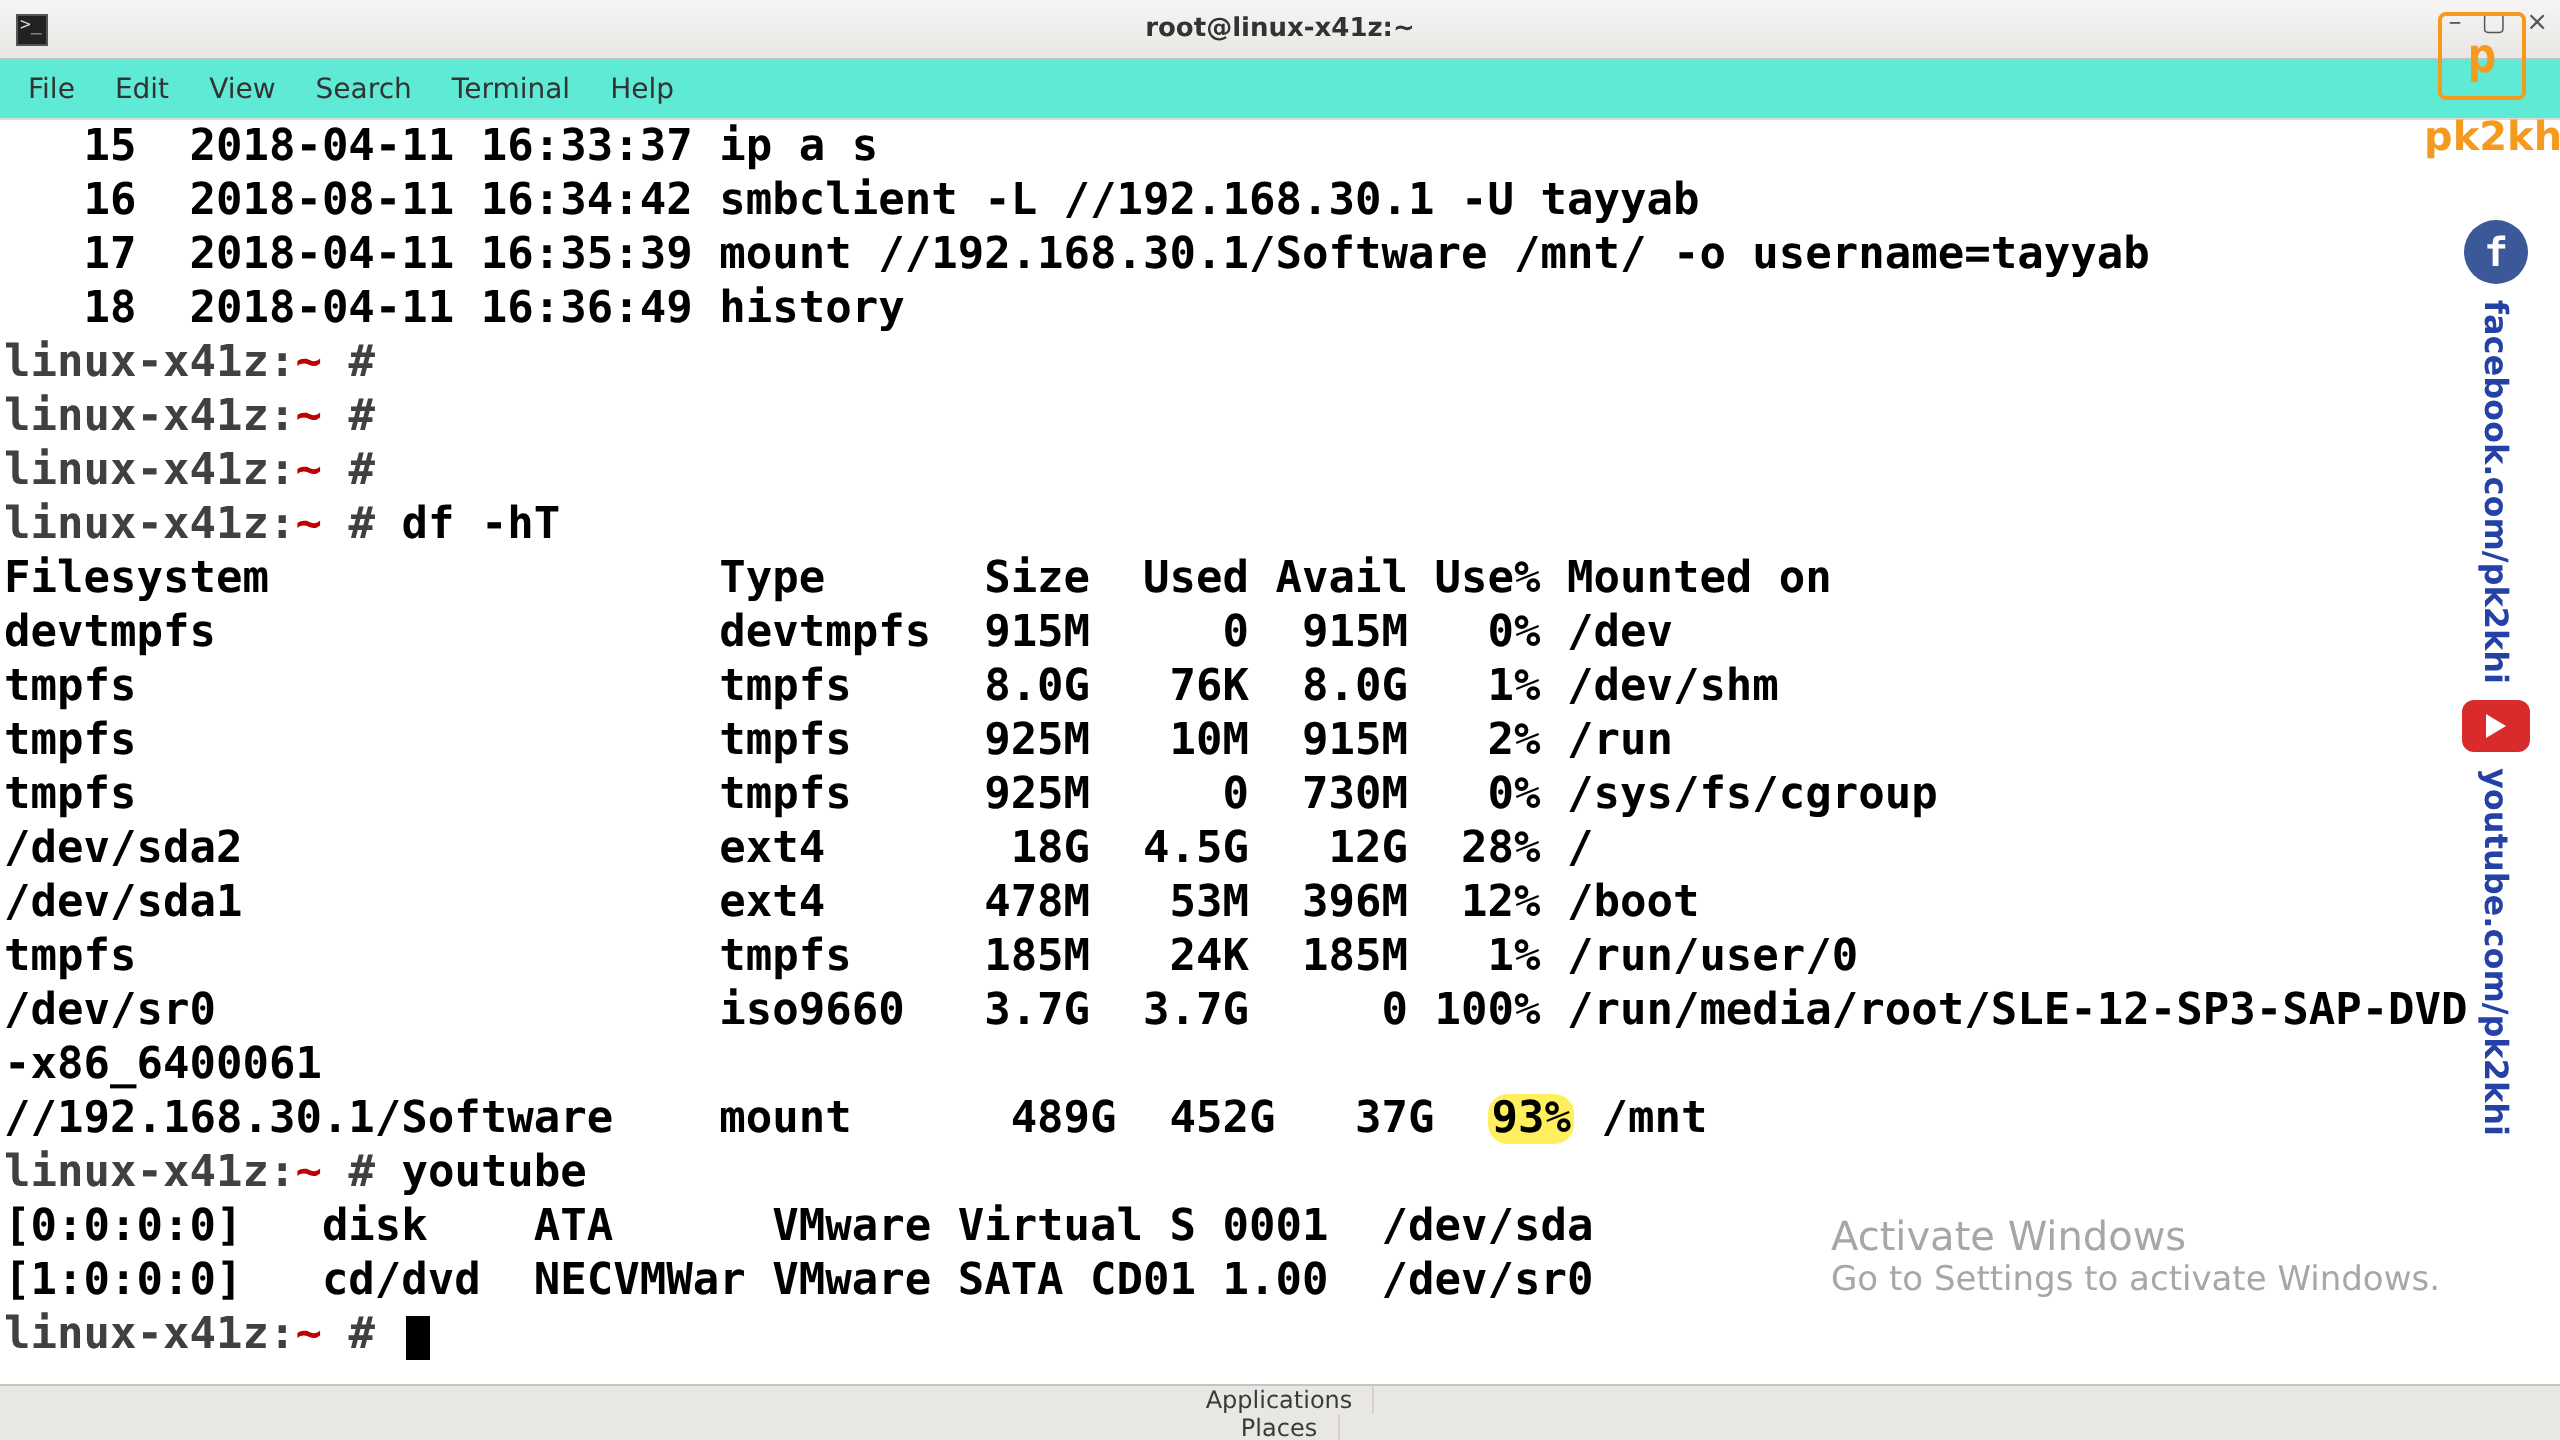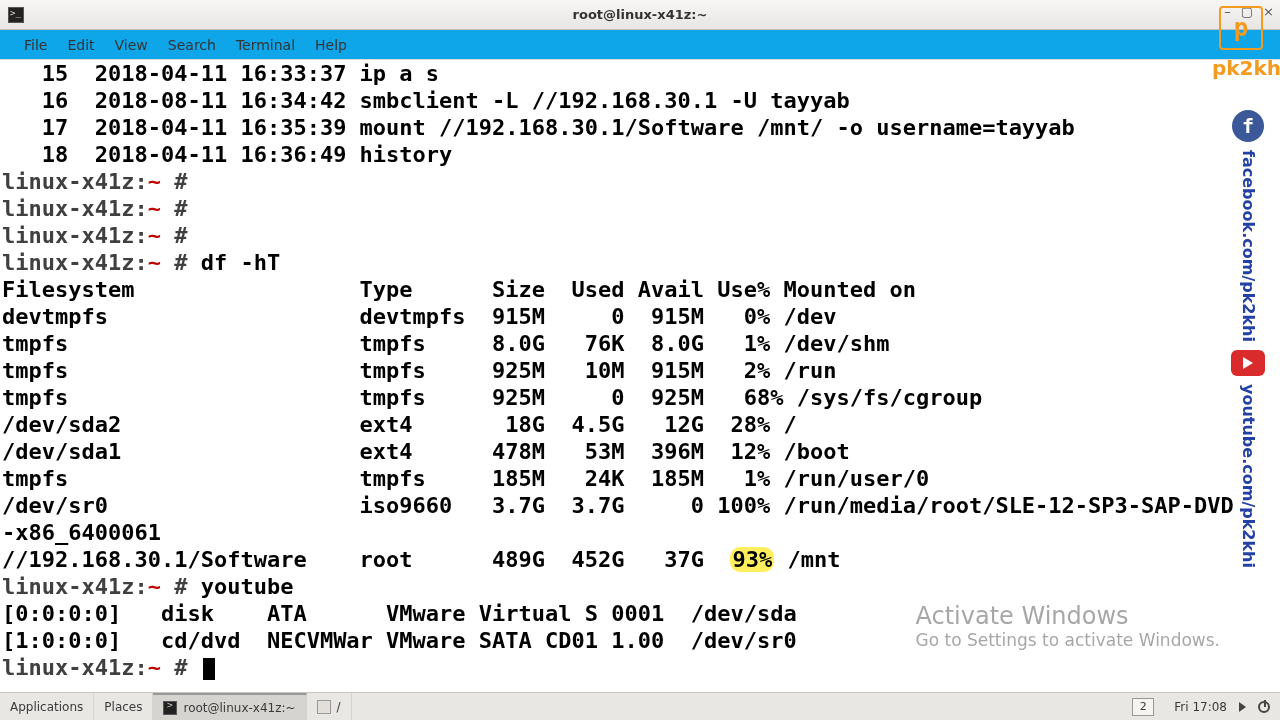--- a/index.html
+++ b/index.html
@@ -45,26 +45,26 @@
   .titlebar .win-btns {
     position:absolute; right:6px; top:4px;
     display:flex; gap:10px;
     font-family: "DejaVu Sans", sans-serif;
     font-size:13px; color:#555;
   }
   .titlebar .win-btns span{ cursor:pointer; }
   
   .menubar {
     height: 30px;
-    background: #0ea5e9;
+    background: #5eead4;
     border-bottom: 1px solid #dedbd7;
     display:flex;
     align-items:center;
     gap: 4px;
-    padding-left:16px;
+    padding-left:6px;
     font-family: "DejaVu Sans", sans-serif;
     font-size: 14px;
     color:#333;
   }
   .menubar .menu-item { padding: 2px 8px; cursor:pointer; }
   
   .terminal {
     font-size: 22px;
     line-height: 27px;
     white-space: pre;
@@ -94,20 +94,21 @@
     position:absolute;
     left:0; right:0; bottom:0;
     height:28px;
     background:#e9e7e4;
     border-top:1px solid #c7c4bf;
     display:flex;
     align-items:center;
     font-family:"DejaVu Sans", sans-serif;
     font-size:12px;
     color:#3a3a3a;
+    flex-direction:column;
   }
   .panel .p-item{
     padding:0 10px;
     height:100%;
     display:flex;
     align-items:center;
     gap:6px;
     border-right:1px solid #d6d3cf;
     cursor:pointer;
   }
@@ -150,21 +151,21 @@
   }
   .panel .power:after{content:"";position:absolute;left:4px;top:-3px;width:2px;height:7px;background:#444;}
   
   .watermark-win{
     position:absolute;
     right:60px; bottom:70px;
     color:#a8a7a6;
     font-family:"DejaVu Sans", sans-serif;
     text-align:left;
   }
-  .watermark-win .wm-h{ font-size:24px; }
+  .watermark-win .wm-h{ font-size:20px; }
   .watermark-win .wm-s{ font-size:17px; }
   .side-brand{
     position:absolute;
     right:10px; top:6px;
     width:58px; height:110px;
     text-align:center;
   }
   .side-brand .box{
     border:2px solid #f39a1f;
     width:44px;height:44px;
@@ -231,27 +232,27 @@
 <span>   17  2018-04-11 16:35:39 mount //192.168.30.1/Software /mnt/ -o username=tayyab</span>
 <span>   18  2018-04-11 16:36:49 history</span>
 <span class="prompt-host">linux-x41z:</span><span class="prompt-path">~</span><span class="prompt-host"> #</span>
 <span class="prompt-host">linux-x41z:</span><span class="prompt-path">~</span><span class="prompt-host"> #</span>
 <span class="prompt-host">linux-x41z:</span><span class="prompt-path">~</span><span class="prompt-host"> #</span>
 <span class="prompt-host">linux-x41z:</span><span class="prompt-path">~</span><span class="prompt-host"> #</span> <span>df -hT</span>
 <span>Filesystem                 Type      Size  Used Avail Use% Mounted on</span>
 <span>devtmpfs                   devtmpfs  915M     0  915M   0% /dev</span>
 <span>tmpfs                      tmpfs     8.0G   76K  8.0G   1% /dev/shm</span>
 <span>tmpfs                      tmpfs     925M   10M  915M   2% /run</span>
-<span>tmpfs                      tmpfs     925M     0  925M   68% /sys/fs/cgroup</span>
+<span>tmpfs                      tmpfs     925M     0  730M   0% /sys/fs/cgroup</span>
 <span>/dev/sda2                  ext4       18G  4.5G   12G  28% /</span>
 <span>/dev/sda1                  ext4      478M   53M  396M  12% /boot</span>
 <span>tmpfs                      tmpfs     185M   24K  185M   1% /run/user/0</span>
 <span>/dev/sr0                   iso9660   3.7G  3.7G     0 100% /run/media/root/SLE-12-SP3-SAP-DVD</span>
 <span>-x86_6400061</span>
-<span>//192.168.30.1/Software    root      489G  452G   37G  </span><span class="highlight-93">93%</span><span> /mnt</span>
+<span>//192.168.30.1/Software    mount      489G  452G   37G  </span><span class="highlight-93">93%</span><span> /mnt</span>
 <span class="prompt-host">linux-x41z:</span><span class="prompt-path">~</span><span class="prompt-host"> #</span> <span>youtube</span>
 <span>[0:0:0:0]   disk    ATA      VMware Virtual S 0001  /dev/sda</span>
 <span>[1:0:0:0]   cd/dvd  NECVMWar VMware SATA CD01 1.00  /dev/sr0</span>
 <span class="prompt-host">linux-x41z:</span><span class="prompt-path">~</span><span class="prompt-host"> #</span> <span class="cursor-block"></span>
 </div>
 
 <div class="watermark-win">
   <div class="wm-h">Activate Windows</div>
   <div class="wm-s">Go to Settings to activate Windows.</div>
 </div>

